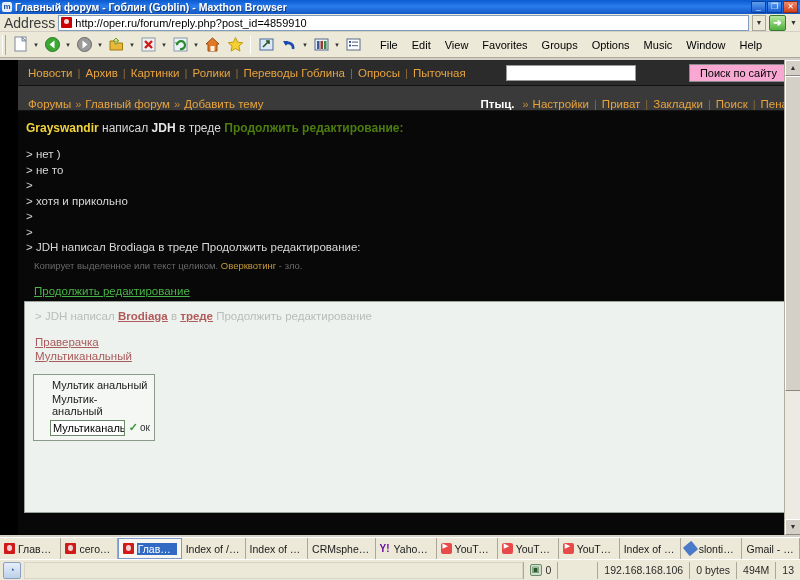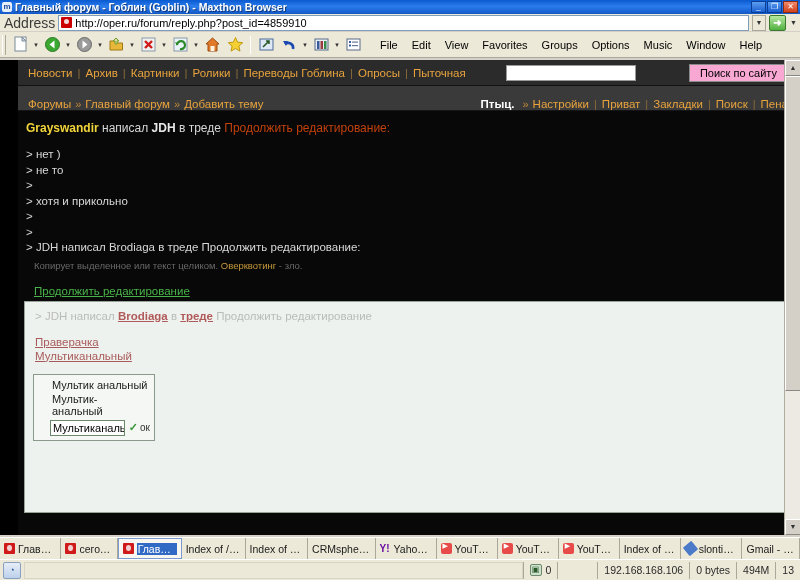--- a/index.html
+++ b/index.html
@@ -124,21 +124,21 @@
   .crumbbar .arrow { color: #c08a3a; margin: 0 4px; }
   .crumb-right { margin-left: auto; display: flex; align-items: center; }
   .crumb-right .user { color: #fff; font-weight: bold; font-size: 11.5px; margin-right:4px;}
   .crumb-right .pipe { color: #8a6a38; margin: 0 5px; }
 
   
   .postwrap { padding: 10px 8px 0 8px; color: #d8d8d8; }
   .post-head { font-size: 12px; margin-bottom: 12px; }
   .post-head .author { color: #f2d53c; font-weight: bold; }
   .post-head .target { color: #e8e8e8; font-weight: bold; }
-  .post-head .thread { color: #c2410c; font-weight: normal; }
+  .post-head .thread { color: #4d7c0f; font-weight: bold; }
   .quote-lines { font-size: 11.5px; line-height: 15.5px; color: #d8d8d8; }
 
   .reply-row {
     display: flex; align-items: center; gap: 10px;
     margin-top: 14px; padding-left: 8px;
   }
   .quote-btn {
     background: #d4d0c8; border: 1px solid #7a7a7a;
     border-top-color:#fff; border-left-color:#fff;
     padding: 3px 12px; font-size: 11.5px; color: #000;

